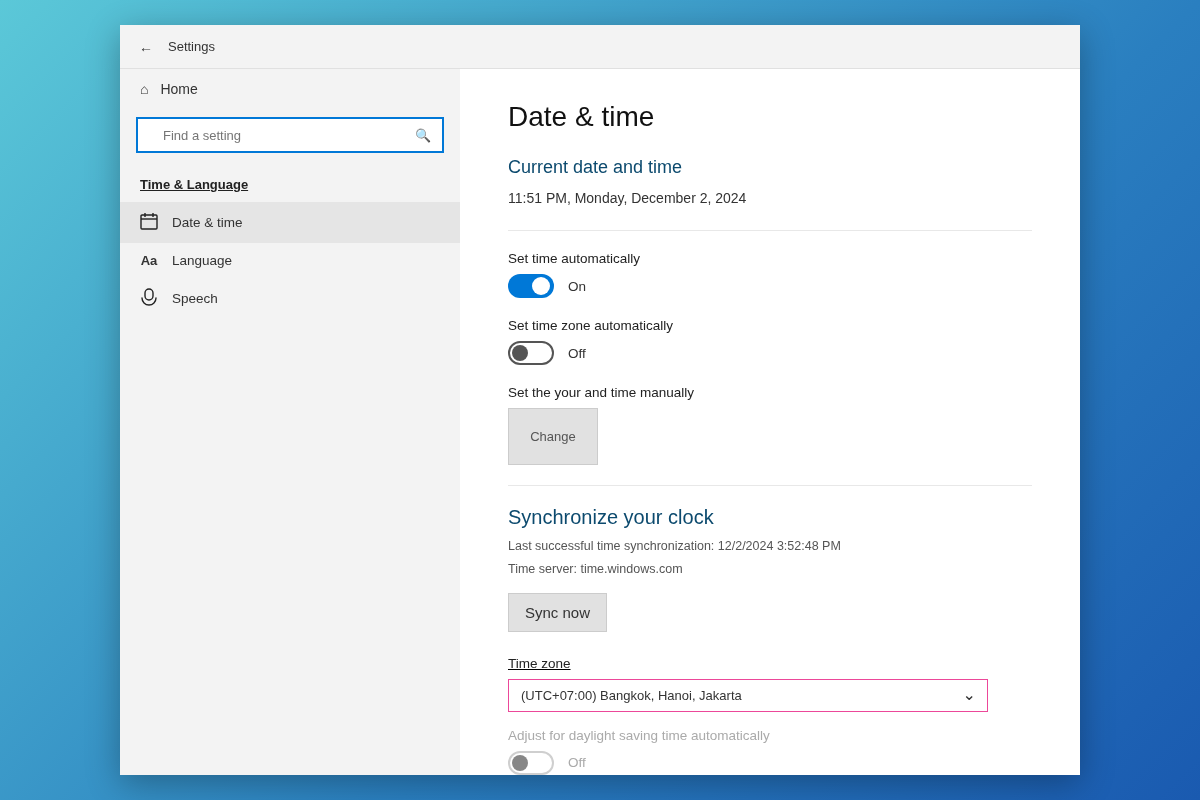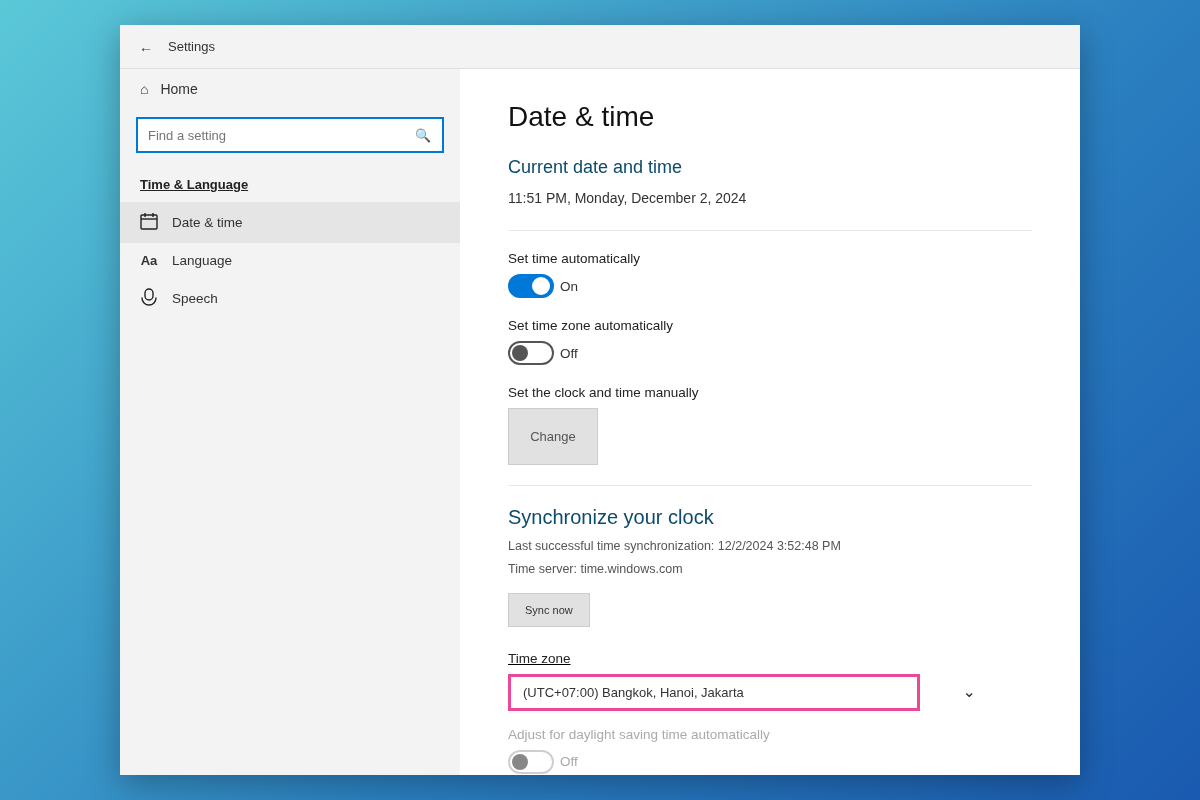--- a/index.html
+++ b/index.html
@@ -87,20 +87,21 @@
       height: 36px;
       padding: 0 10px;
     }
     .sidebar-search input {
       border: none;
       outline: none;
       flex: 1;
       font-size: 13px;
       color: #a21caf;
       background: transparent;
+      margin-left: 15px;
     }
     .sidebar-search .search-icon {
       color: #555;
       font-size: 13px;
     }
 
     .sidebar-section-title {
       padding: 8px 20px 10px 20px;
       font-size: 13px;
       font-weight: 600;
@@ -169,21 +170,21 @@
 
     .setting-label {
       font-size: 13.5px;
       color: #222;
       margin-bottom: 8px;
     }
 
     .toggle-row {
       display: flex;
       align-items: center;
-      gap: 6px;
+      gap: 14px;
     }
 
     
     .toggle-on {
       width: 46px;
       height: 24px;
       background: #0078d7;
       border-radius: 12px;
       position: relative;
       cursor: pointer;
@@ -241,43 +242,43 @@
       font-size: 12.5px;
       color: #555;
       margin-bottom: 4px;
       line-height: 1.5;
     }
 
     .sync-btn {
       background: #e1e1e1;
       border: 1px solid #ccc;
       padding: 10px 16px;
-      font-size: 11px;
+      font-size: 15px;
       color: #333;
       cursor: pointer;
       margin-top: 10px;
       text-align: right;
     }
 
     .timezone-section {
       margin-top: 24px;
       text-decoration: underline;
     }
 
     .timezone-label {
       font-size: 13.5px;
       color: #222;
       margin-bottom: 8px;
     }
 
     .timezone-select {
-      width: 412px;
+      width: 480px;
       max-width: 100%;
       padding: 8px 28px 8px 12px;
-      border: 3px solid #ec4899;
+      border: 1px solid #ec4899;
       background: #fff;
       font-size: 13px;
       color: #333;
       appearance: none;
       -webkit-appearance: none;
       cursor: pointer;
       position: relative;
       background-image: none;
     }
 
@@ -387,21 +388,21 @@
 
       <div class="setting-row">
         <div class="setting-label">Set time zone automatically</div>
         <div class="toggle-row">
           <div class="toggle-off"></div>
           <span class="toggle-label">Off</span>
         </div>
       </div>
 
       <div class="setting-row">
-        <div class="setting-label">Set the clock and time manually</div>
+        <div class="setting-label">Set the your and time manually</div>
         <button class="change-btn">Change</button>
       </div>
 
       <hr class="divider">
 
       <div class="setting-row">
         <div class="section-title" style="font-size:20px; margin-bottom:8px;">Synchronize your clock</div>
         <p class="sync-info">Last successful time synchronization: 12/2/2024 3:52:48 PM</p>
         <p class="sync-info">Time server: time.windows.com</p>
         <button class="sync-btn">Sync now</button>

